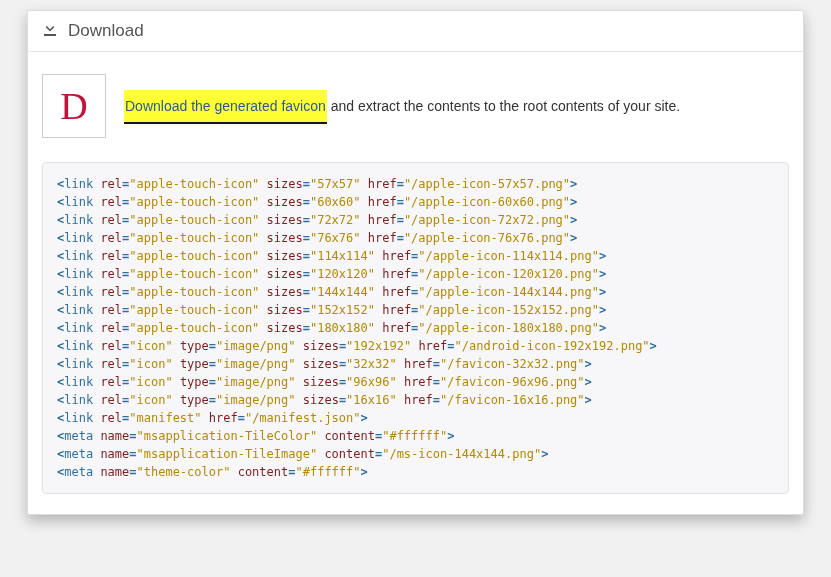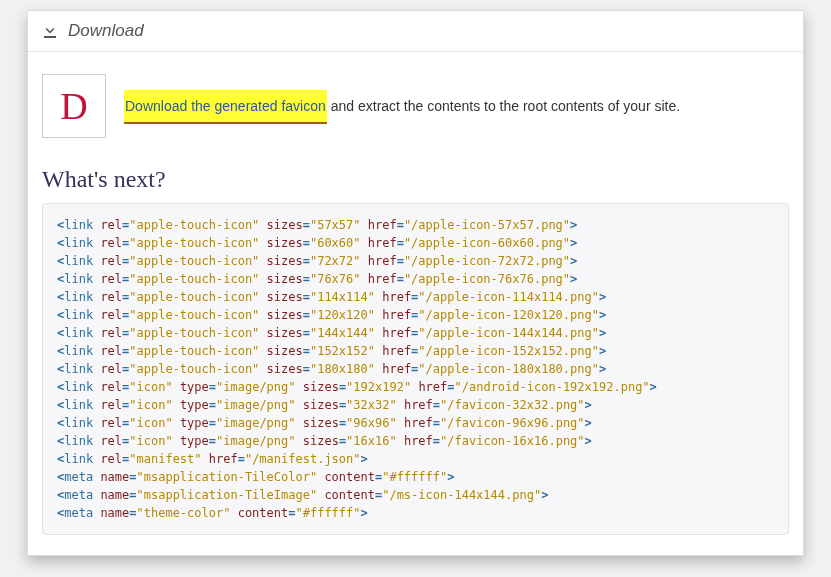--- a/index.html
+++ b/index.html
@@ -15,25 +15,23 @@
     background:#fff;
     border:1px solid #ddd;
     border-radius:2px;
     box-shadow:0 6px 14px rgba(0,0,0,.25);
     padding-bottom:20px;
   }
   .card-header{
     padding:10px 14px;
     border-bottom:1px solid #e5e5e5;
     display:flex;
-    align-items:center;
     gap:10px;
     color:#555;
     font-size:17px;
-    font-style:italic;
   }
   .dl-icon{width:16px;height:16px;fill:#555;}
   .row{
     display:flex;
     align-items:center;
     gap:18px;
     padding:22px 14px 24px 14px;
   }
   .favicon-tile{
     width:62px;height:62px;
@@ -42,21 +40,21 @@
     font-family:"Times New Roman",Georgia,serif;
     font-size:38px;
     color:#c0143c;
     line-height:1;
   }
   .instruction{font-size:14px;color:#333;}
   .hl{
     background:#ffff33;
     padding:8px 1px;
     color:#2a5a9b;
-    border-bottom:2px solid #a16207;
+    border-bottom:2px solid #0f172a;
   }
   .hl a{color:inherit;text-decoration:none;}
   h2.next{
     font-family:Georgia,"Times New Roman",serif;
     font-weight:400;
     color:#3b2e58;
     font-size:24px;
     margin:4px 14px 10px 14px;
   }
   .sub{
@@ -95,21 +93,20 @@
 
   <div class="row">
     <div class="favicon-tile">
       <span>D</span>
     </div>
     <div class="instruction">
       <span class="hl"><a>Download the generated favicon</a></span><span> and extract the contents to the root contents of your site.</span>
     </div>
   </div>
 
-  <h2 class="next">What's next?</h2>
 
   <div class="codebox" id="codebox">
       <div><span class="b">&lt;</span><span class="t">link</span> <span class="an">rel</span><span class="b">=</span><span class="av">"apple-touch-icon"</span> <span class="an">sizes</span><span class="b">=</span><span class="av">"57x57"</span> <span class="an">href</span><span class="b">=</span><span class="av">"/apple-icon-57x57.png"</span><span class="b">&gt;</span></div>
       <div><span class="b">&lt;</span><span class="t">link</span> <span class="an">rel</span><span class="b">=</span><span class="av">"apple-touch-icon"</span> <span class="an">sizes</span><span class="b">=</span><span class="av">"60x60"</span> <span class="an">href</span><span class="b">=</span><span class="av">"/apple-icon-60x60.png"</span><span class="b">&gt;</span></div>
       <div><span class="b">&lt;</span><span class="t">link</span> <span class="an">rel</span><span class="b">=</span><span class="av">"apple-touch-icon"</span> <span class="an">sizes</span><span class="b">=</span><span class="av">"72x72"</span> <span class="an">href</span><span class="b">=</span><span class="av">"/apple-icon-72x72.png"</span><span class="b">&gt;</span></div>
       <div><span class="b">&lt;</span><span class="t">link</span> <span class="an">rel</span><span class="b">=</span><span class="av">"apple-touch-icon"</span> <span class="an">sizes</span><span class="b">=</span><span class="av">"76x76"</span> <span class="an">href</span><span class="b">=</span><span class="av">"/apple-icon-76x76.png"</span><span class="b">&gt;</span></div>
       <div><span class="b">&lt;</span><span class="t">link</span> <span class="an">rel</span><span class="b">=</span><span class="av">"apple-touch-icon"</span> <span class="an">sizes</span><span class="b">=</span><span class="av">"114x114"</span> <span class="an">href</span><span class="b">=</span><span class="av">"/apple-icon-114x114.png"</span><span class="b">&gt;</span></div>
       <div><span class="b">&lt;</span><span class="t">link</span> <span class="an">rel</span><span class="b">=</span><span class="av">"apple-touch-icon"</span> <span class="an">sizes</span><span class="b">=</span><span class="av">"120x120"</span> <span class="an">href</span><span class="b">=</span><span class="av">"/apple-icon-120x120.png"</span><span class="b">&gt;</span></div>
       <div><span class="b">&lt;</span><span class="t">link</span> <span class="an">rel</span><span class="b">=</span><span class="av">"apple-touch-icon"</span> <span class="an">sizes</span><span class="b">=</span><span class="av">"144x144"</span> <span class="an">href</span><span class="b">=</span><span class="av">"/apple-icon-144x144.png"</span><span class="b">&gt;</span></div>
       <div><span class="b">&lt;</span><span class="t">link</span> <span class="an">rel</span><span class="b">=</span><span class="av">"apple-touch-icon"</span> <span class="an">sizes</span><span class="b">=</span><span class="av">"152x152"</span> <span class="an">href</span><span class="b">=</span><span class="av">"/apple-icon-152x152.png"</span><span class="b">&gt;</span></div>

